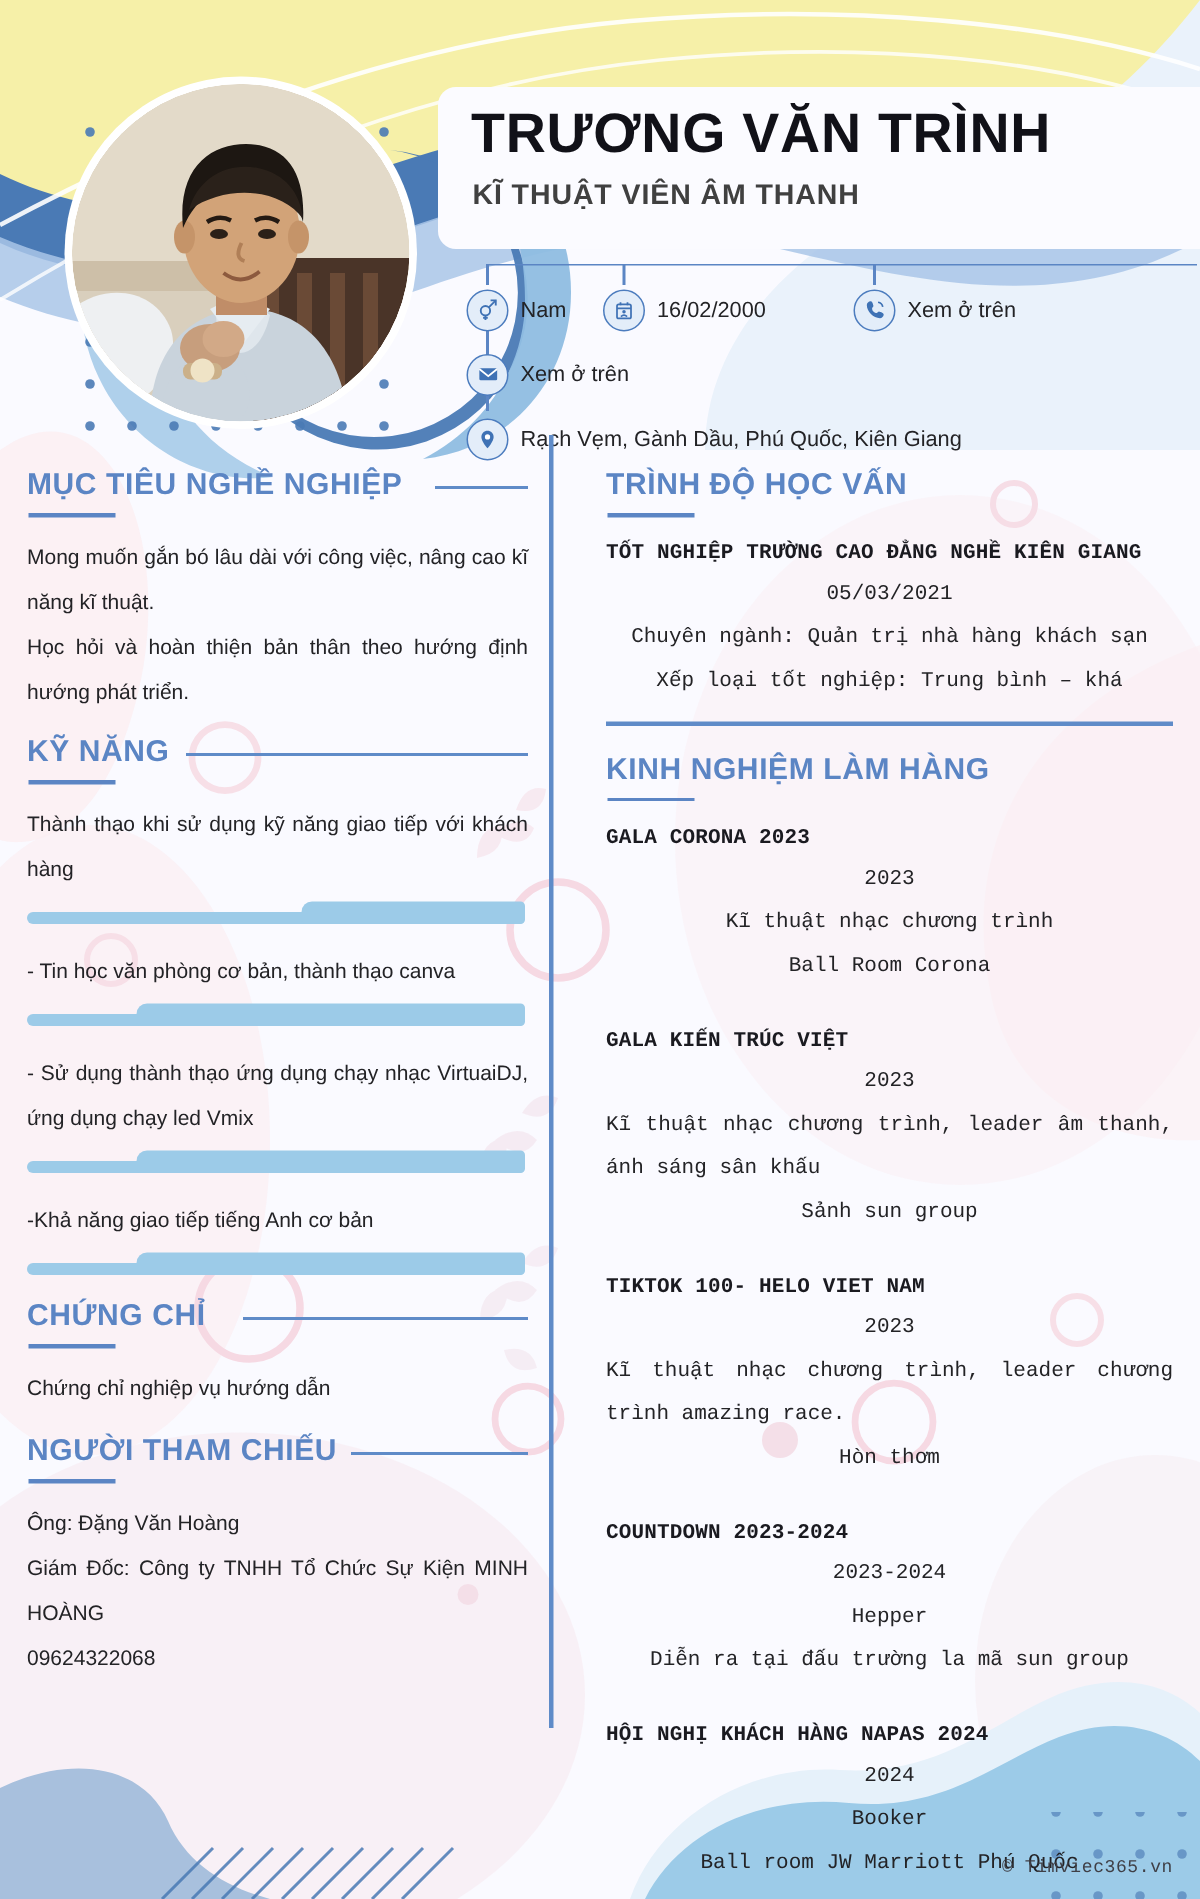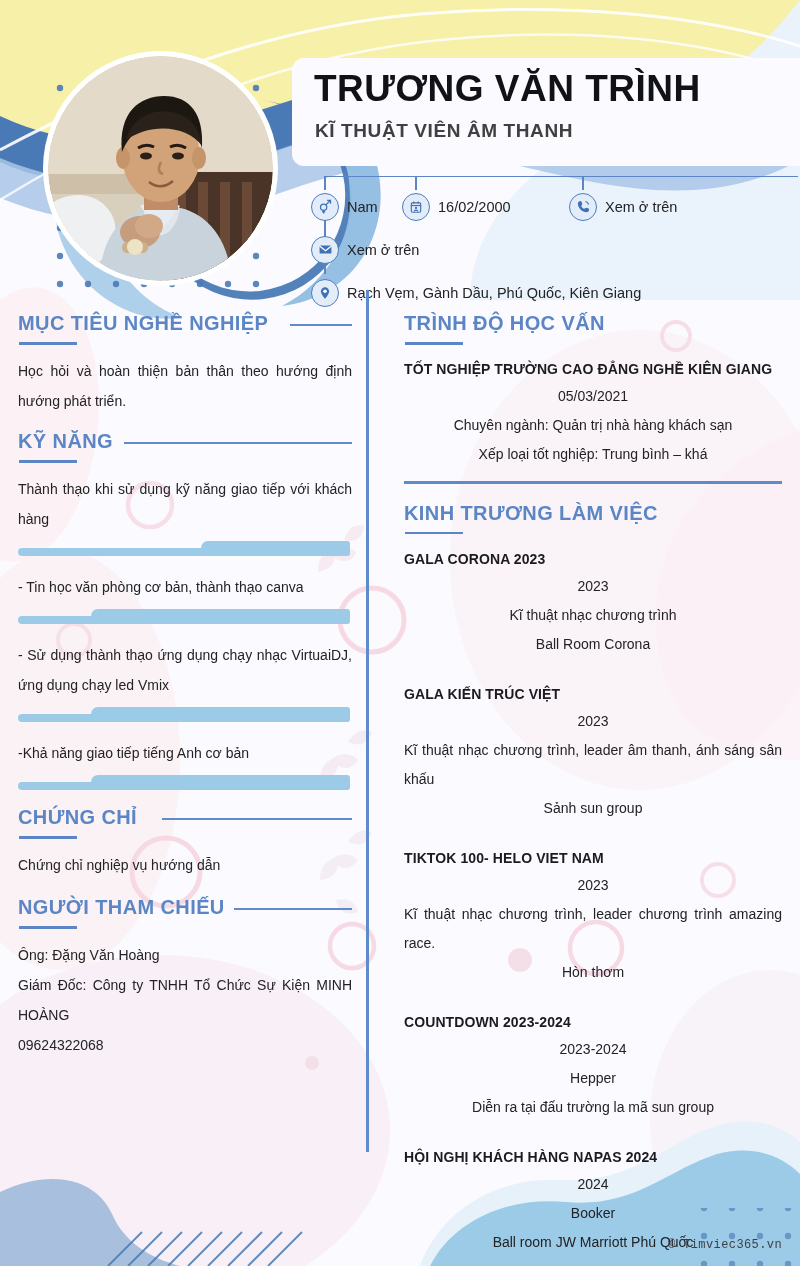--- a/index.html
+++ b/index.html
@@ -89,21 +89,21 @@
   .bar .track{
     position:absolute;left:0;bottom:0;width:100%;height:8px;
     background:#9ccbe8;border-radius:4px;
   }
   .bar .knob{
     position:absolute;bottom:0;height:15px;background:#9ccbe8;
     border-radius:7px 3px 3px 3px;
   }
   
   .rule-right{width:100%;height:2.5px;background:#5f8bc8;margin:12px 0 18px 0;}
-  .entry{margin-bottom:22px;}
+  .entry{margin-bottom:22px;font-family:Liberation Mono, monospace;}
   .entry-title{
     font-size:14px;font-weight:bold;color:#1a1a20;line-height:26px;letter-spacing:.1px;
   }
   .entry-line{font-size:14px;color:#232326;line-height:29px;text-align:justify;}
   .entry-line.nojust{text-align:center;}
   #footer-credit{
     position:absolute;right:18px;bottom:14px;
     font-family:"Liberation Mono", monospace;
     font-size:12px;color:#3f3f46;letter-spacing:.4px;
   }
@@ -364,20 +364,21 @@
   <div id="divider"></div>
 
   <div id="left-col">
 
     <div class="sec">
       <div class="sec-head">
         <div class="sec-title">MỤC TIÊU NGHỀ NGHIỆP</div>
         <div class="sec-underline"></div>
         <div class="sec-rule" style="width:62px;"></div>
       </div>
+      <p class="body-text">Mong muốn gắn bó lâu dài với công việc, nâng cao kĩ năng kĩ thuật.</p>
       <p class="body-text" style="margin-top:0;">Học hỏi và hoàn thiện bản thân theo hướng định hướng phát triển.</p>
     </div>
 
     <div class="sec" style="margin-top:14px;">
       <div class="sec-head">
         <div class="sec-title">KỸ NĂNG</div>
         <div class="sec-underline"></div>
         <div class="sec-rule" style="width:228px;"></div>
       </div>
 
@@ -447,21 +448,21 @@
         <div class="entry-title">TỐT NGHIỆP TRƯỜNG CAO ĐẲNG NGHỀ KIÊN GIANG</div>
         <div class="entry-line nojust">05/03/2021</div>
         <div class="entry-line nojust">Chuyên ngành: Quản trị nhà hàng khách sạn</div>
         <div class="entry-line nojust">Xếp loại tốt nghiệp: Trung bình – khá</div>
       </div>
       <div class="rule-right"></div>
     </div>
 
     <div class="sec">
       <div class="sec-head">
-        <div class="sec-title">KINH TRƯƠNG LÀM VIỆC</div>
+        <div class="sec-title">KINH NGHIỆM LÀM HÀNG</div>
         <div class="sec-underline"></div>
       </div>
 
       <div class="entry">
         <div class="entry-title">GALA CORONA 2023</div>
         <div class="entry-line nojust">2023</div>
         <div class="entry-line nojust">Kĩ thuật nhạc chương trình</div>
         <div class="entry-line nojust">Ball Room Corona</div>
       </div>
 

